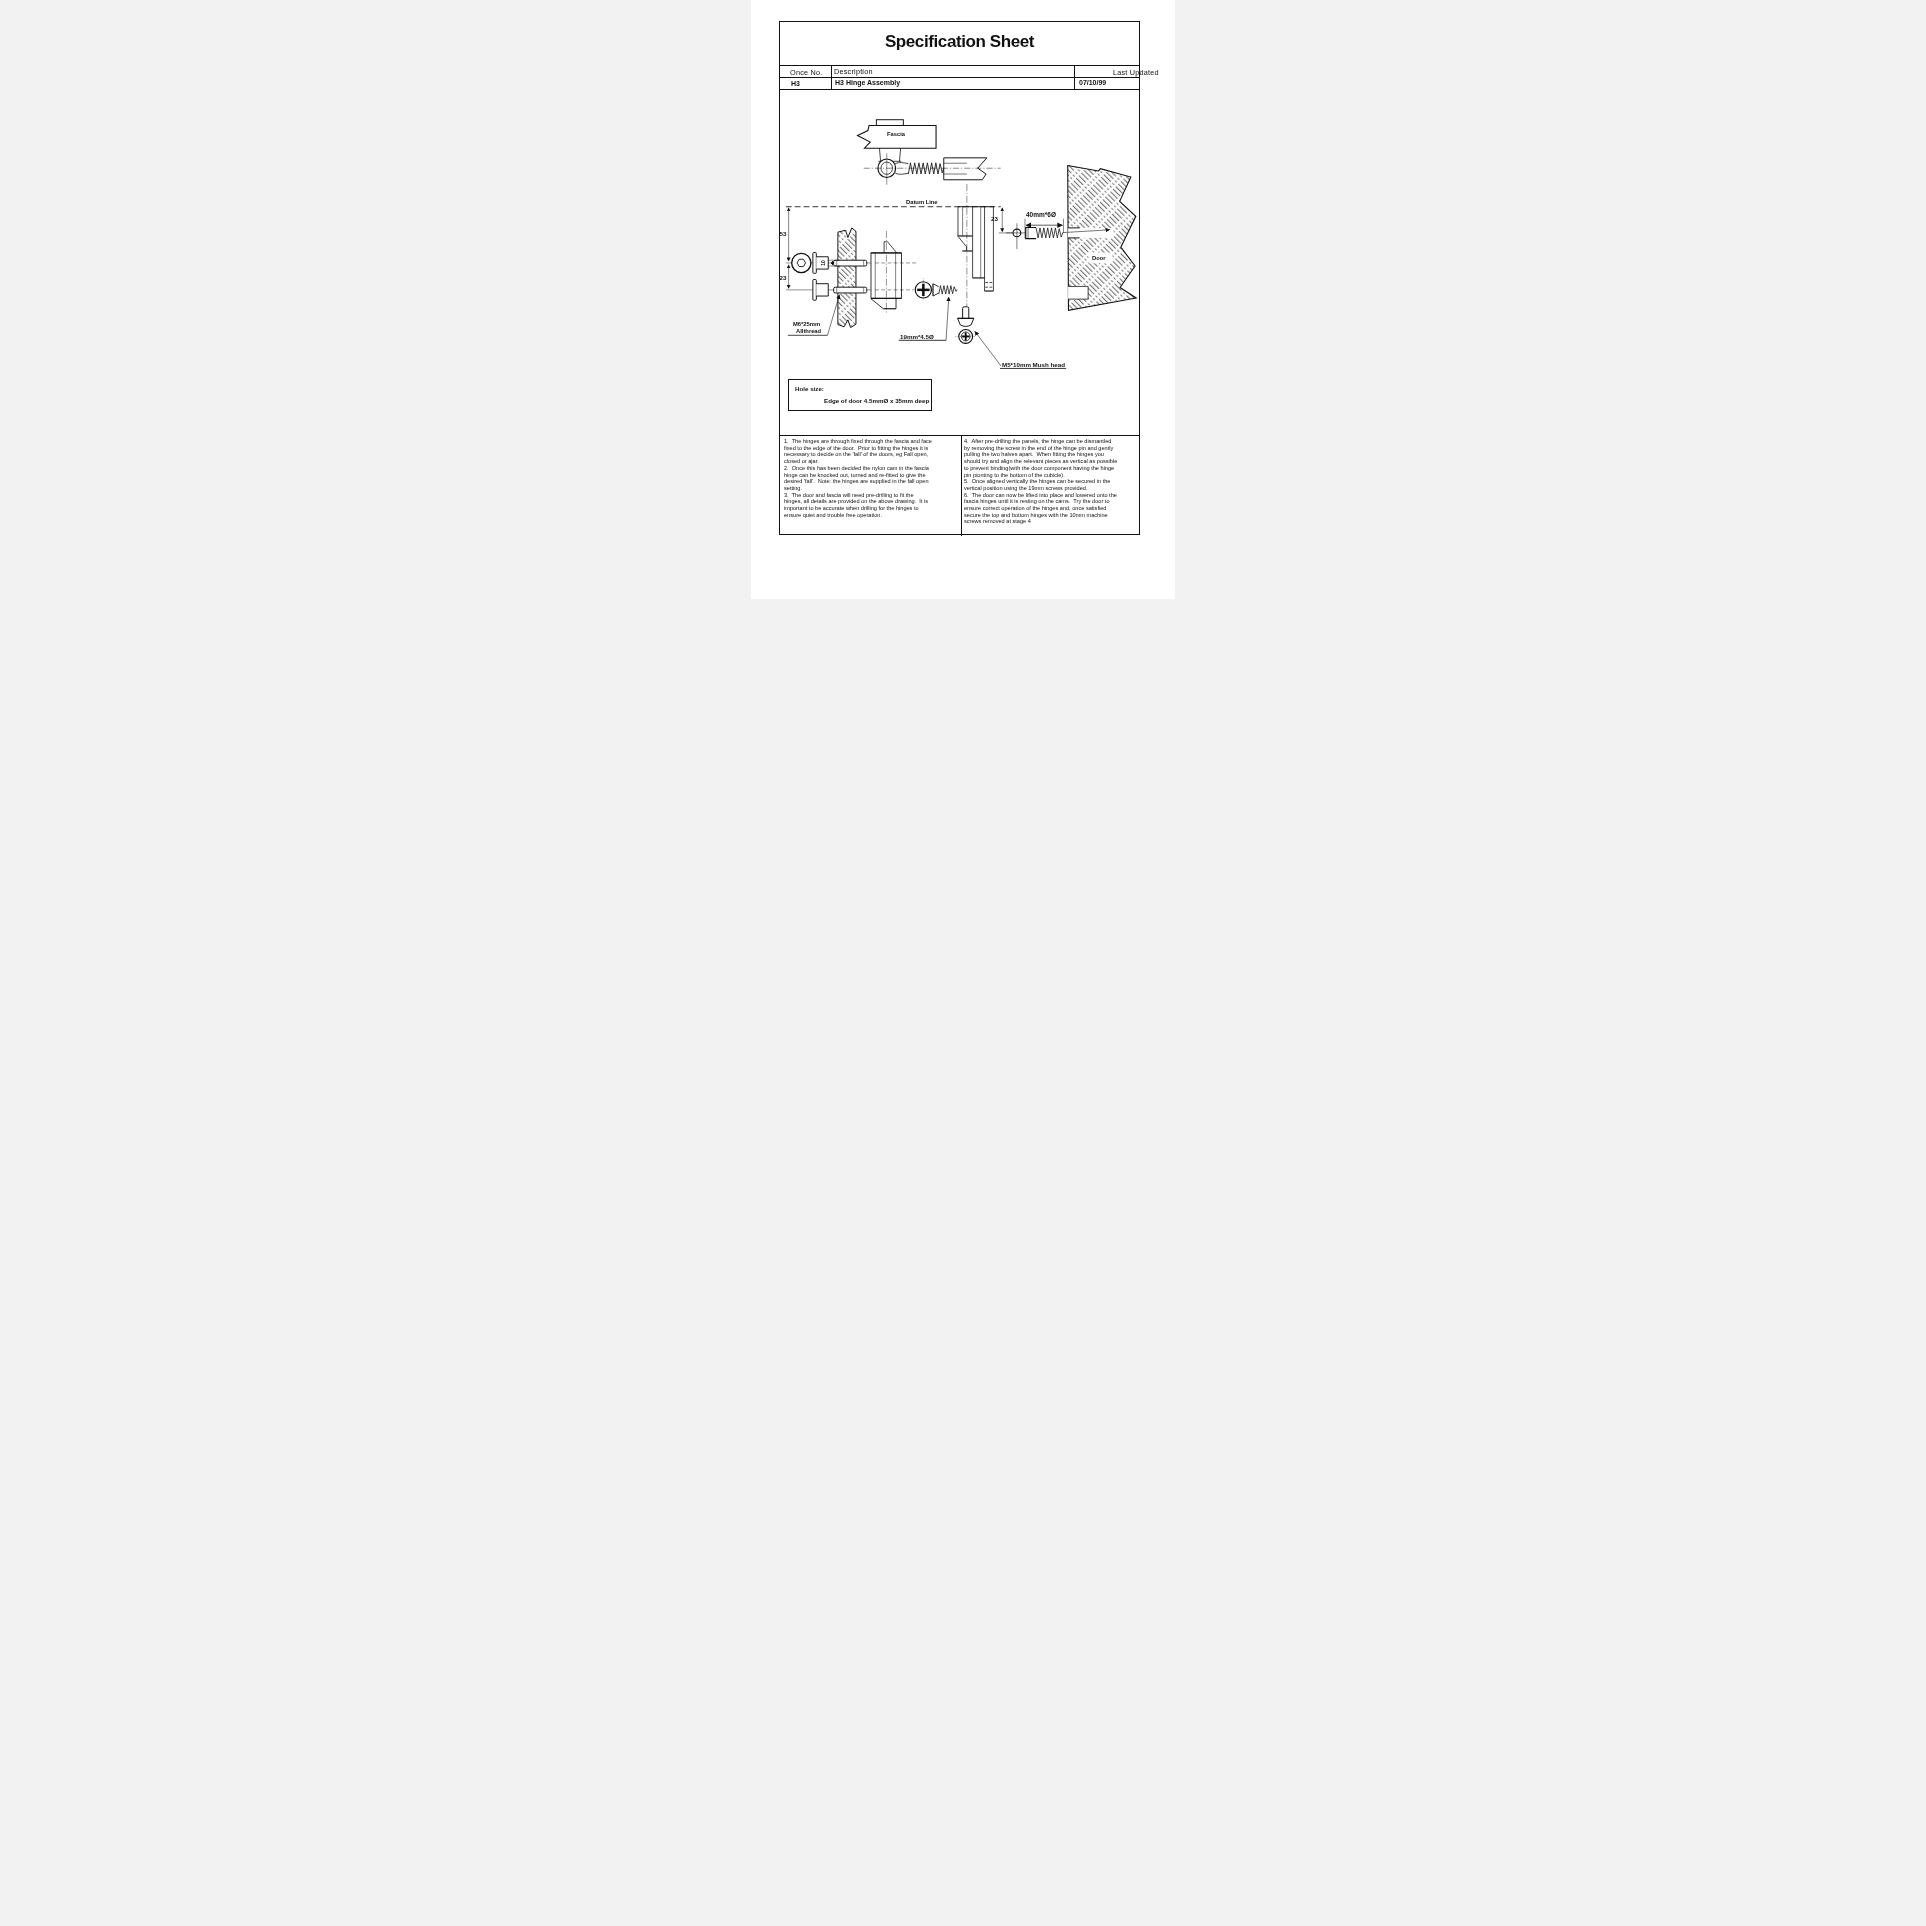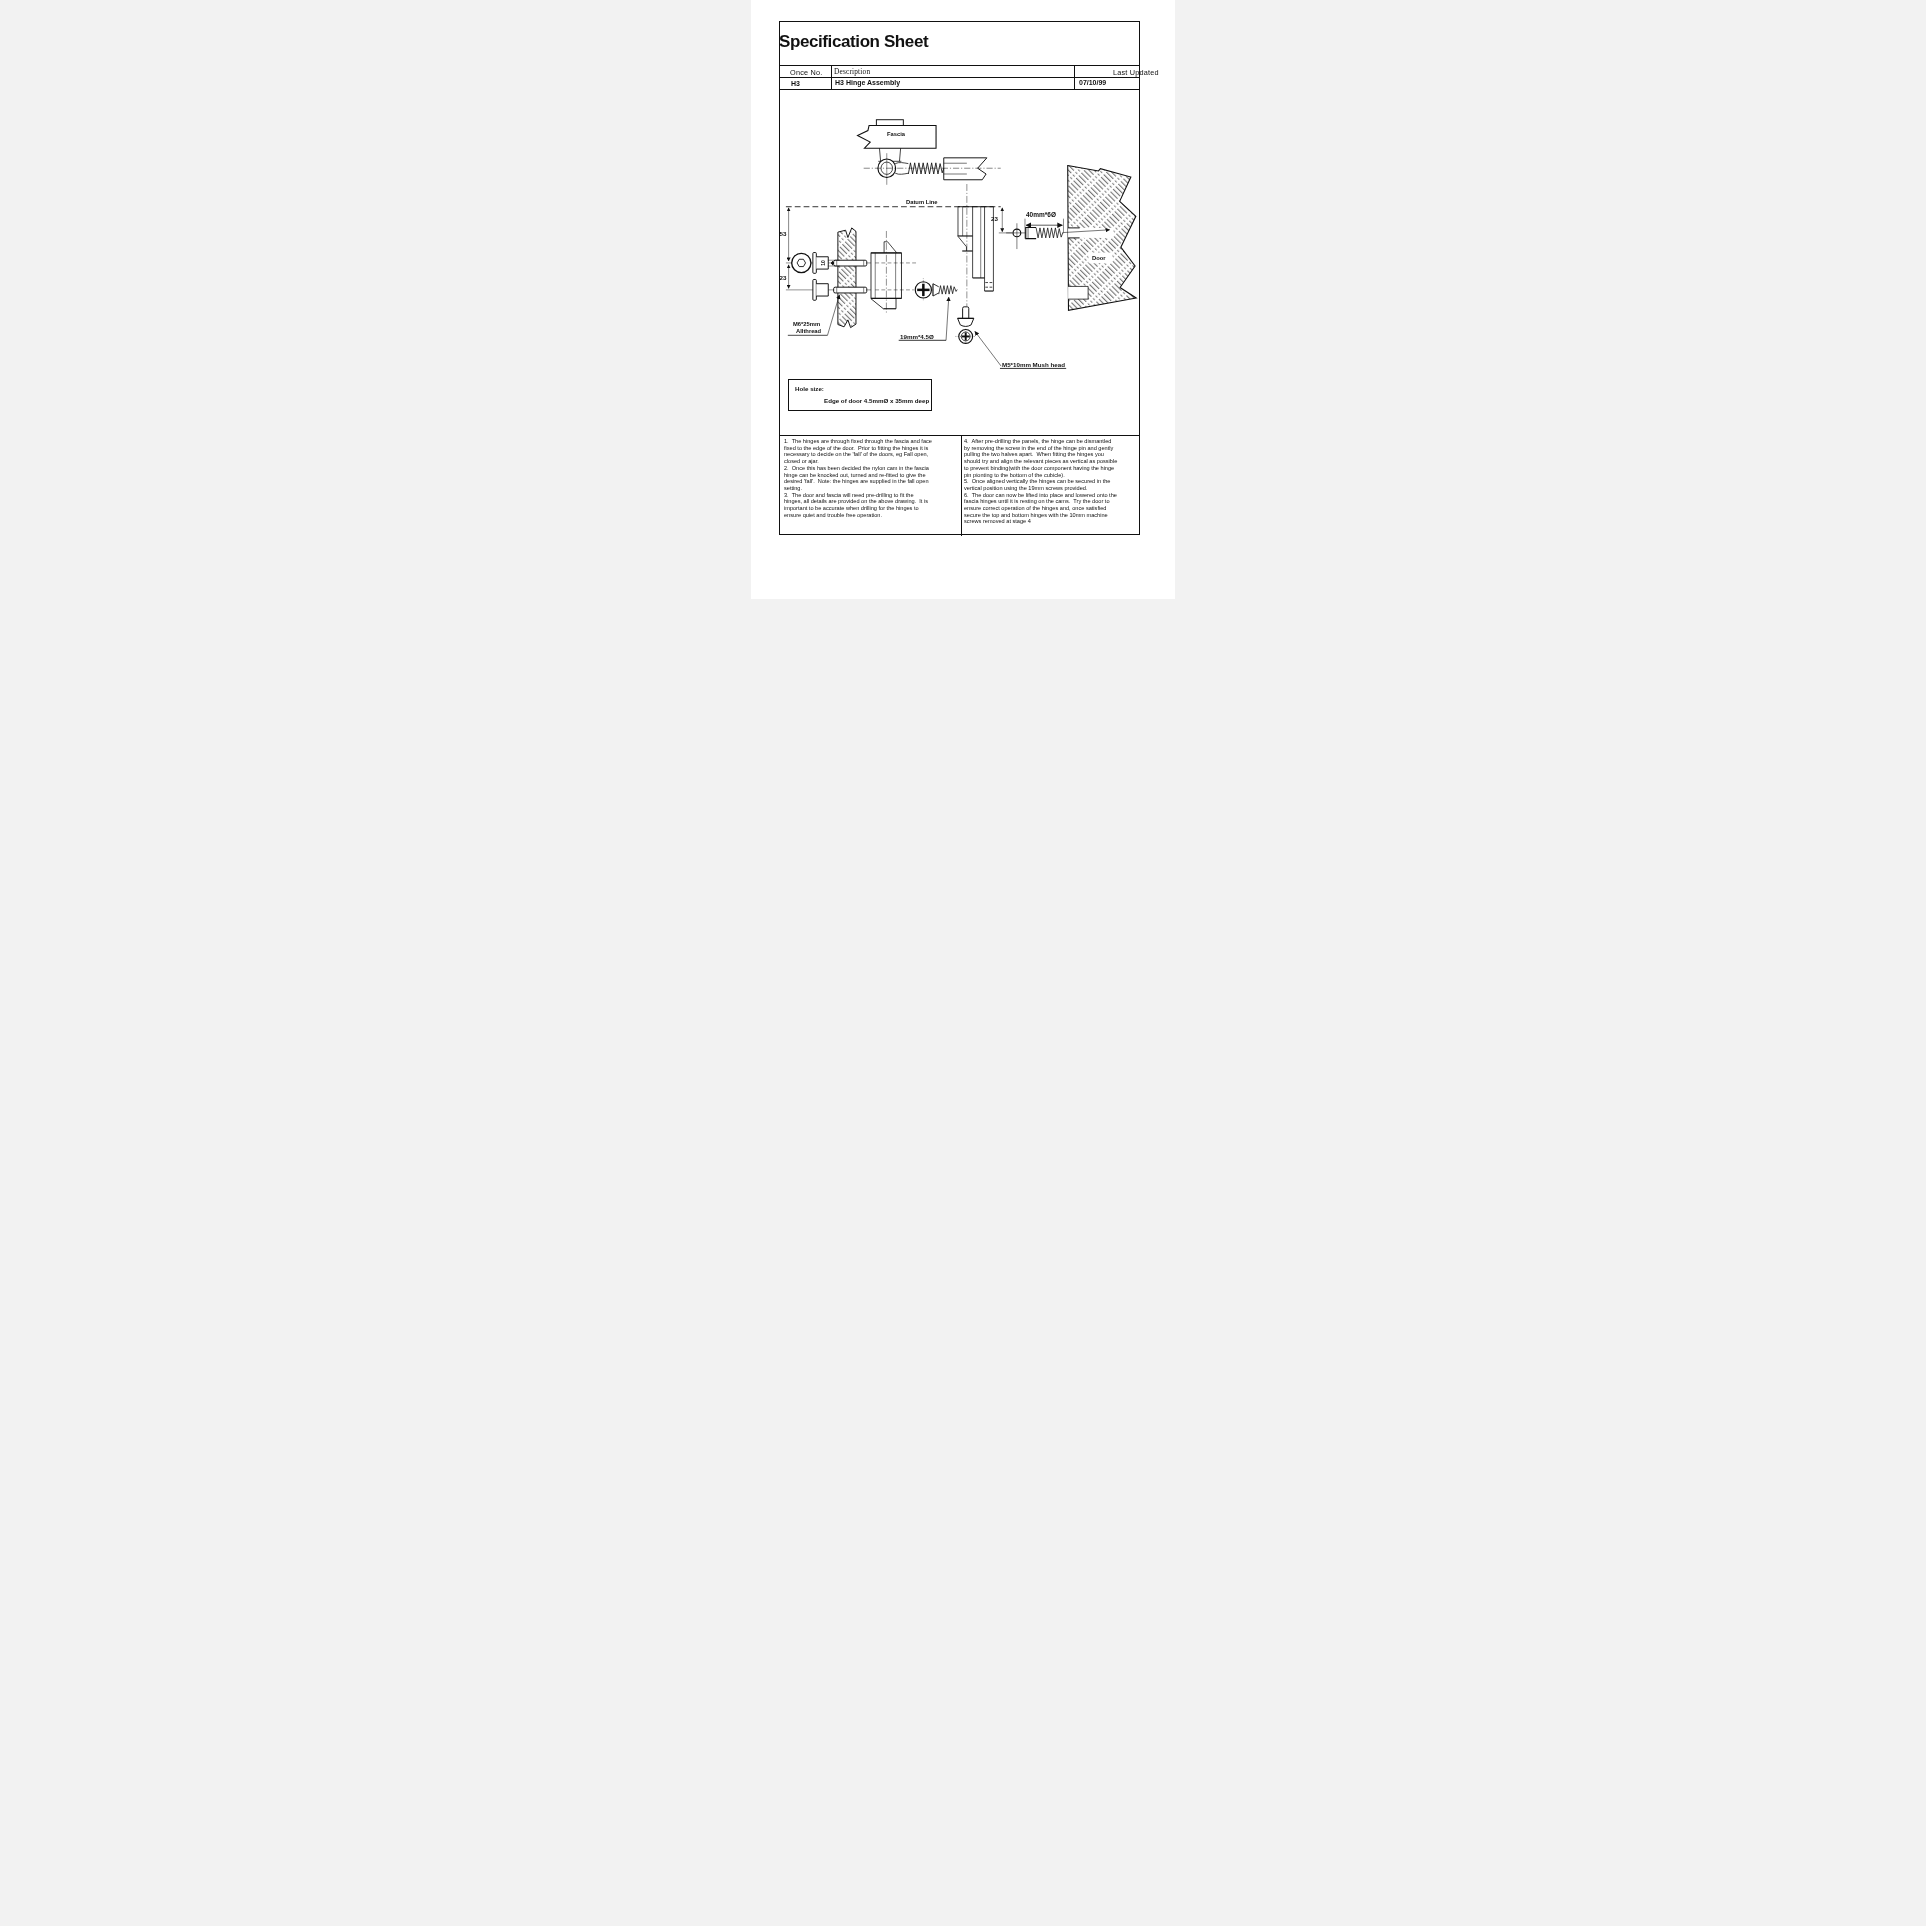--- a/index.html
+++ b/index.html
@@ -1,21 +1,21 @@
 <!DOCTYPE html>
 <html style="font-size:6.2px"><head>
 <meta charset="utf-8">
 <style>
   * { margin:0; padding:0; box-sizing:border-box; }
   html,body { background:#f2f2f2; }
   body { font-family:"Liberation Sans", sans-serif; color:#111; }
   .sheet { position:relative; width:424px; height:599px; background:#fff; margin:0 auto; overflow:hidden; }
   .hline, .vline { position:absolute; background:#111; }
   .page-border { position:absolute; left:28px; top:21px; width:361px; height:514px; border:1.2px solid #111; }
-  .title { position:absolute; left:28px; top:32px; width:361px; 
+  .title { position:absolute; left:28px; top:32px; width:361px; text-align:center;
            font-size:17px; font-weight:700; letter-spacing:-0.4px; }
   .th { position:absolute; font-size:7.3px; font-weight:400; letter-spacing:0.2px; white-space:nowrap; }
   .td { position:absolute; font-size:7px; font-weight:700; white-space:nowrap; }
   .lbl { position:absolute; font-weight:700; white-space:nowrap; }
   svg { position:absolute; left:0; top:0; }
   .hole-box { position:absolute; left:37px; top:379px; width:144px; height:32px; border:0.8px solid #111; }
   .note { position:absolute; top:438px; font-size:5.6px; line-height:6.7px; white-space:pre-wrap; font-weight:400; }
 </style>
 </head>
 <body>
@@ -26,21 +26,21 @@
 
   <div class="title">Specification Sheet</div>
 
   <div class="hline" style="left:28px; top:65px; width:361px; height:0.8px;"></div>
   <div class="hline" style="left:28px; top:77px; width:361px; height:1.2px;"></div>
   <div class="hline" style="left:28px; top:89px; width:361px; height:1.2px;"></div>
   <div class="vline" style="left:80px; top:65px; width:0.8px; height:25px;"></div>
   <div class="vline" style="left:323px; top:65px; width:0.8px; height:25px;"></div>
 
   <div class="th" style="left:39px; top:68px;">Once No.</div>
-  <div class="th" style="left:83px; top:67px;font-family:Liberation Serif, serif;">Description</div>
+  <div class="th" style="left:83px; top:67px;">Description</div>
   <div class="th" style="left:326px; top:68px;padding-left:36px;">Last Updated</div>
   <div class="td" style="left:40px; top:80px;">H3</div>
   <div class="td" style="left:84px; top:79px;">H3 Hinge Assembly</div>
   <div class="td" style="left:328px; top:79px;">07/10/99</div>
 
   <svg width="424" height="599" viewBox="0 0 1100 1556" fill="none" stroke="#111" stroke-linecap="butt" stroke-linejoin="miter">
     <defs>
       <marker id="arr" viewBox="0 0 10 10" refX="9" refY="5" markerWidth="8" markerHeight="8" orient="auto-start-reverse">
         <path d="M0,0 L10,5 L0,10 Z" fill="#111" stroke="none"></path>
       </marker>

